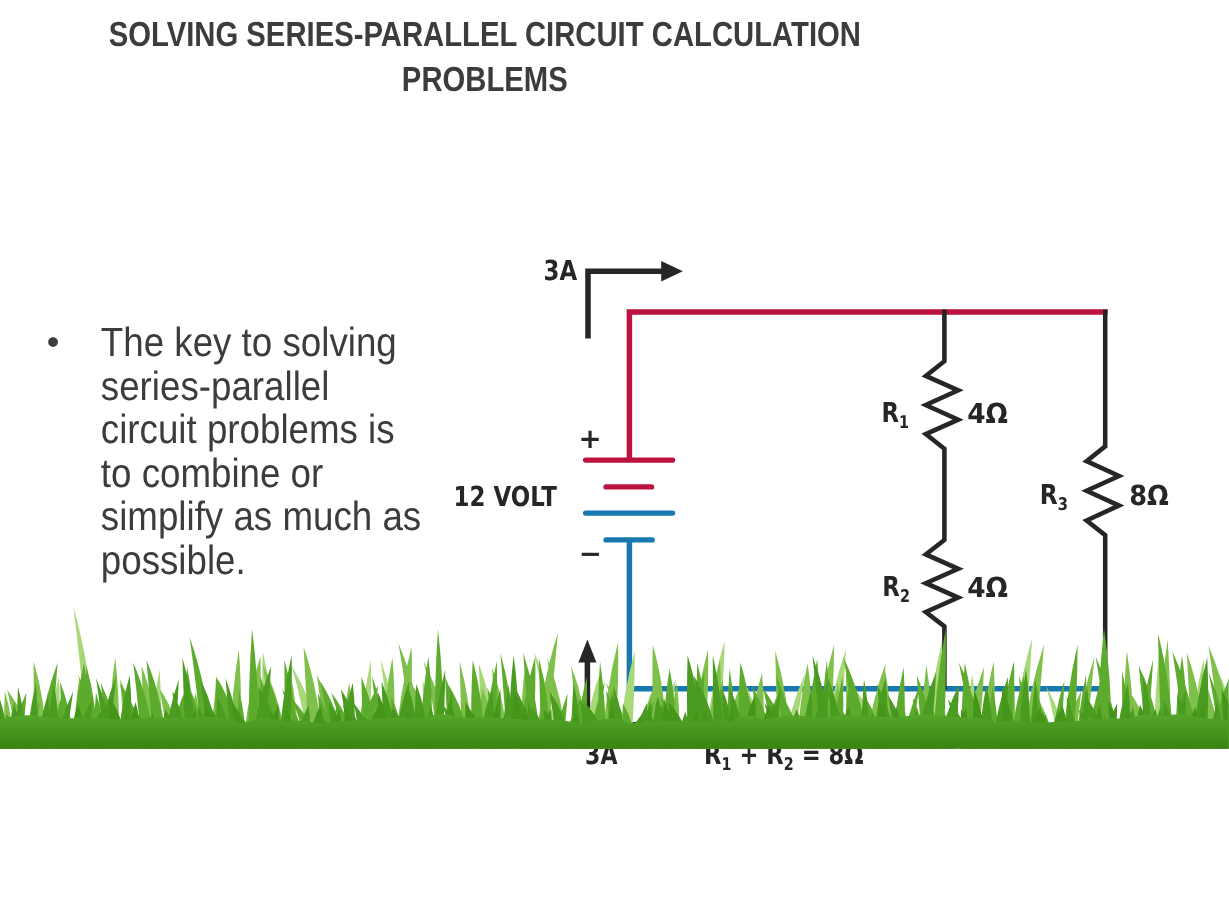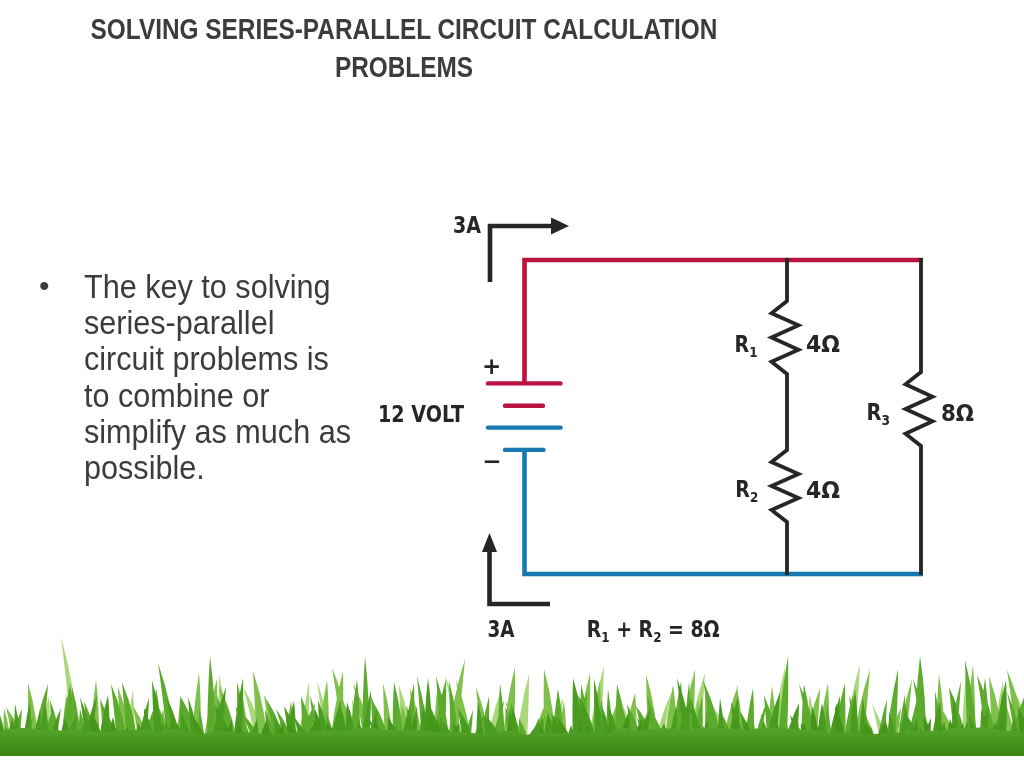--- a/index.html
+++ b/index.html
@@ -1,18 +1,18 @@
 <!DOCTYPE html>
 <html><head>
 <meta charset="utf-8">
 <style>
   html,body { margin:0; padding:0; }
   body { width:1024px; height:768px; background:#ffffff; overflow:hidden;
          font-family:"Liberation Sans", sans-serif; }
-  .stage { position:relative; width:1024px; height:756px; background:#ffffff; }
+  .stage { position:relative; width:1024px; height:624px; background:#ffffff; }
   .title {
     position:absolute; left:0; top:10px; width:808px;
     font-weight:bold; font-size:29px; line-height:38px;
     color:#3C3C3C; text-align:center; white-space:pre-line;
     transform:scaleX(0.841); transform-origin:404px 0;
   }
   .bullet-item { position:absolute; left:45px; top:268px; }
   .bullet-marker {
     position:absolute; left:-6px; top:1.4px; font-size:30px; color:#3C3C3C;
   }

